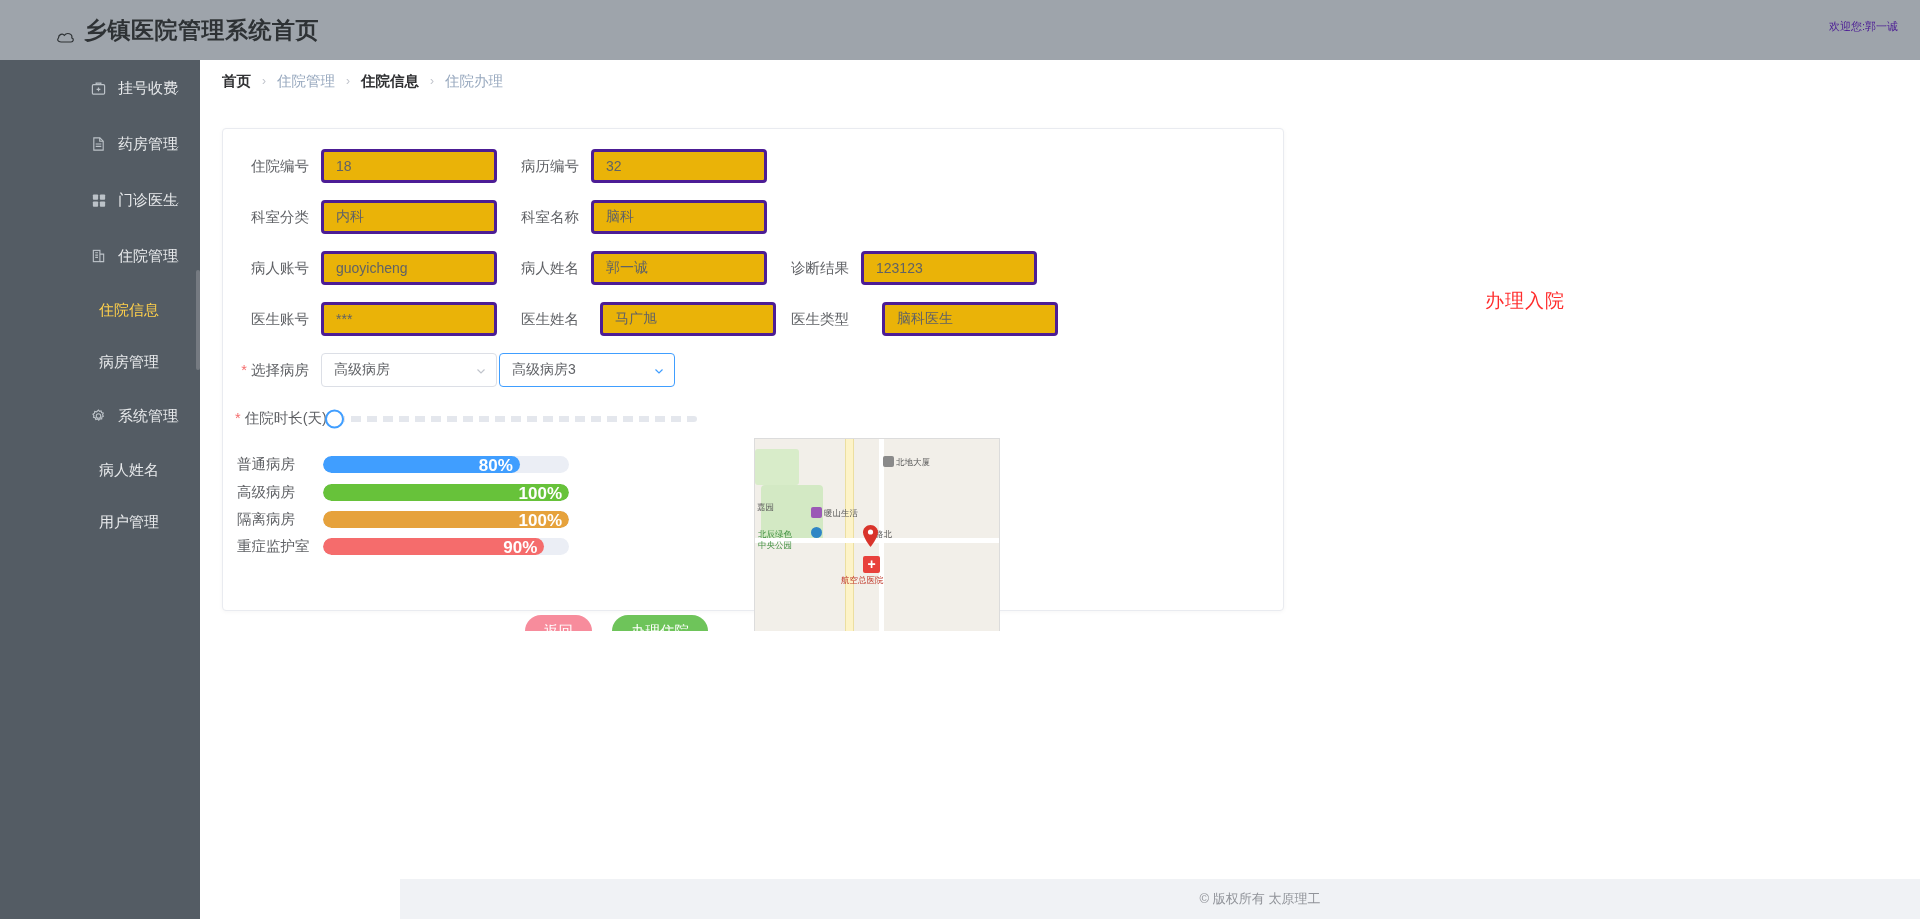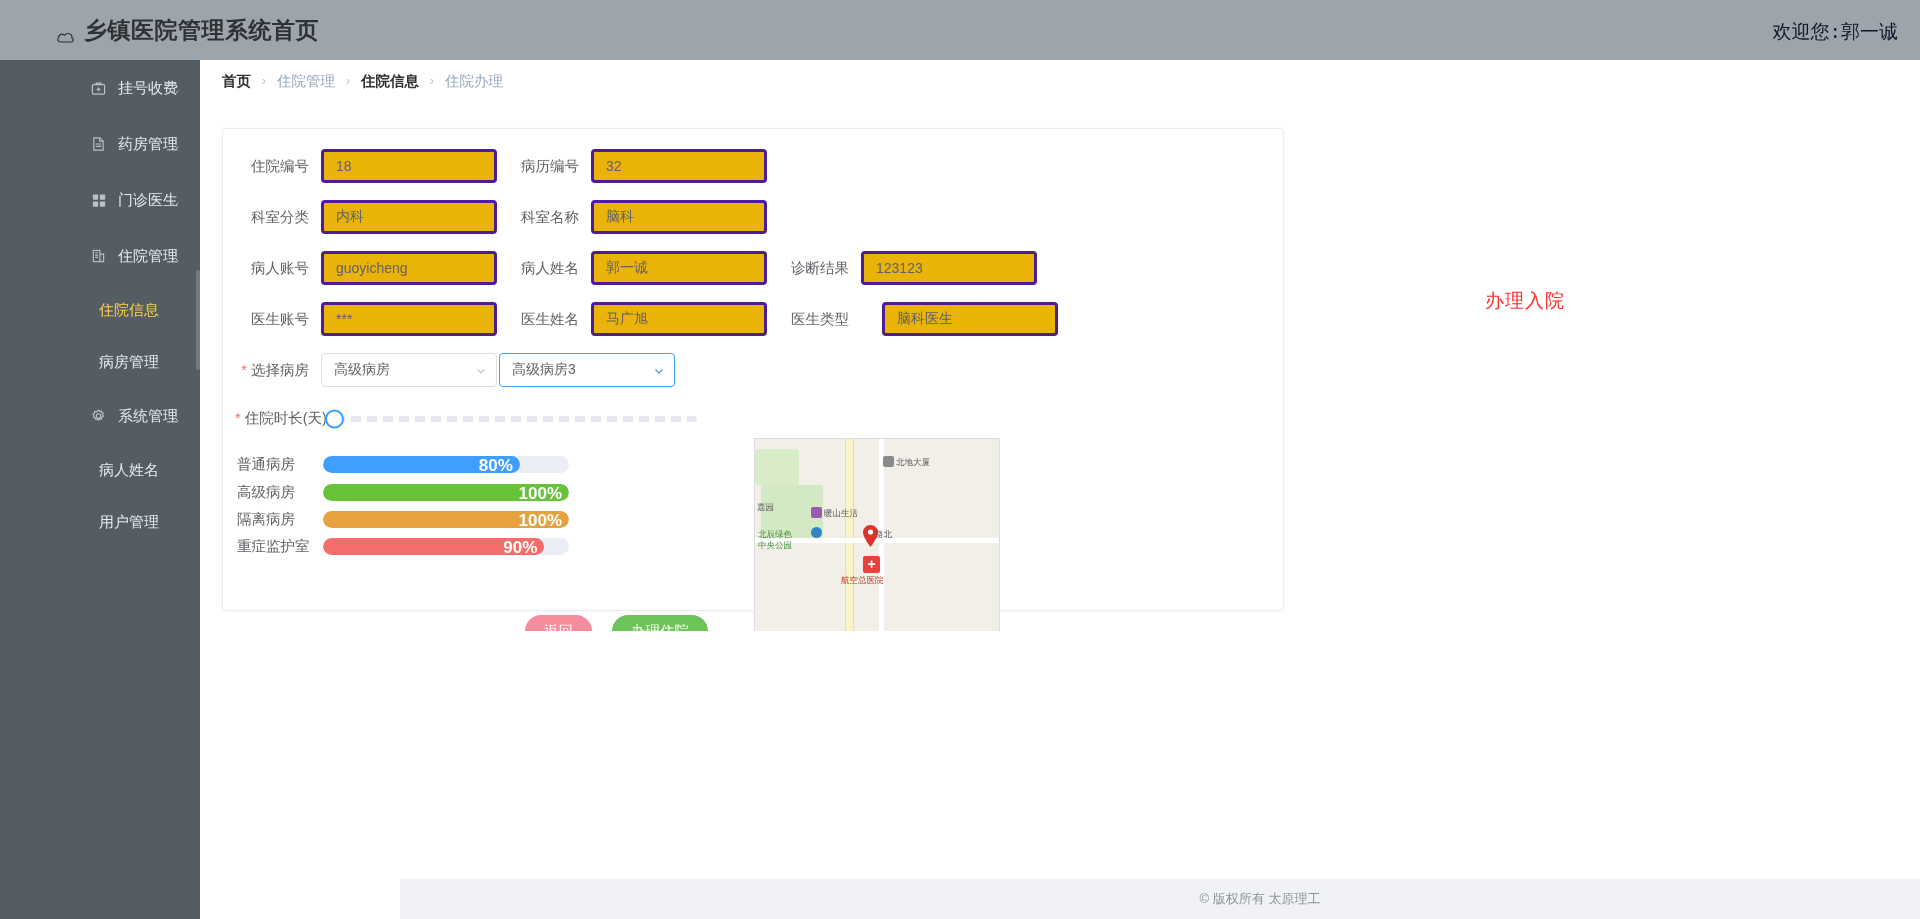--- a/index.html
+++ b/index.html
@@ -20,21 +20,21 @@
   }
   .brand {
     display: flex; align-items: center; gap: 8px;
     margin-left: 56px;
     font-size: 23px; font-weight: bold; color: #2e3235;
     letter-spacing: 0.5px;
   }
   .brand-icon { display: inline-block; width: 20px; height: 14px; }
   .welcome {
     position: absolute; right: 22px; top: 19px;
-    font-size: 19px; color: #0f172a; font-family: Liberation Mono, monospace;
+    font-size: 11px; color: #4c1d95;
   }
 
   
   .sidebar {
     position: absolute; top: 60px; left: 0; width: 200px; height: 859px;
     background: #545c64;
     overflow: hidden;
     padding-left: 32px;
   }
   .menu-item {
@@ -373,21 +373,21 @@
       </div>
       <div class="form-row" style="left:552px; top:122px;">
         <span class="f-label">诊断结果</span>
         <input class="f-input" value="123123" style="">
       </div>
 
       <div class="form-row" style="left:12px; top:173px;">
         <span class="f-label">医生账号</span>
         <input class="f-input" value="***" style="">
       </div>
-      <div class="form-row" style="left:282px; top:173px;">
+      <div class="form-row" style="left:282px; top:173px;gap:9px;">
         <span class="f-label">医生姓名</span>
         <input class="f-input" value="马广旭" style="">
       </div>
       <div class="form-row" style="left:552px; top:173px;gap:21px;">
         <span class="f-label">医生类型</span>
         <input class="f-input" value="脑科医生" style="">
       </div>
 
       <div class="form-row" style="left:12px; top:224px;">
         <span class="f-label req">选择病房</span>

